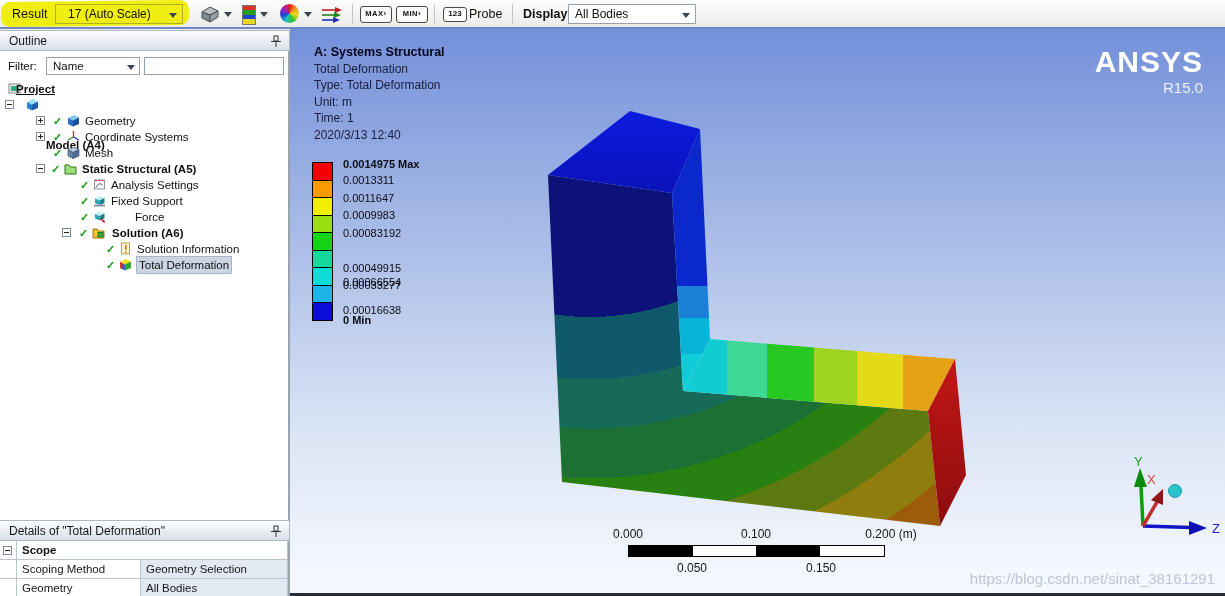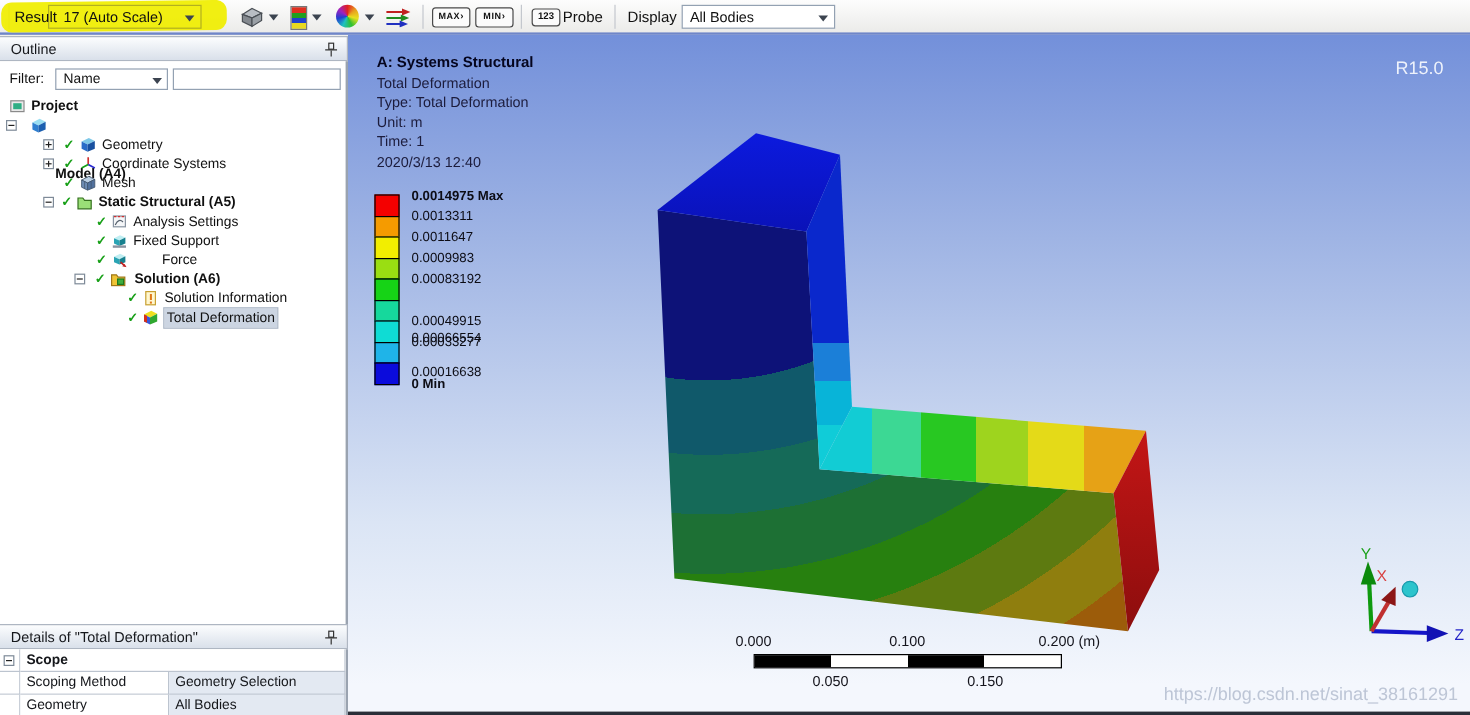--- a/index.html
+++ b/index.html
@@ -77,21 +77,21 @@
 </style>
 </head>
 <body>
 
 <div id="app">
 
   <div id="toolbar">
     <div class="grip"></div>
     <div id="hl"></div>
     <span class="tlab" style="left:12px;">Result</span>
-    <div class="combo ghost" style="left:40px;width:128px;padding-left:12px;">
+    <div class="combo ghost" style="left:55px;width:128px;padding-left:12px;">
       <span>17 (Auto Scale)</span>
       <span class="car" style="right:5px;top:8px;"></span>
     </div>
     <svg class="abs" style="left:200px;top:5px;" width="20" height="18">
       <polygon points="2,7 10,2 18,6 10,10" fill="#b9bec4" stroke="#4a4f55"></polygon>
       <polygon points="2,7 10,10 10,17 2,13" fill="#84898f" stroke="#4a4f55"></polygon>
       <polygon points="10,10 18,6 18,12 10,17" fill="#9aa0a6" stroke="#4a4f55"></polygon>
     </svg>
     <span class="car" style="left:224px;top:12px;"></span>
     <div class="stripes" style="left:242px;"></div>
@@ -106,21 +106,21 @@
       <line x1="2" y1="14" x2="15" y2="14" stroke="#2030c0" stroke-width="1.6"></line>
         <polygon points="20,14 13,11 13,17" fill="#2030c0"></polygon>
     </svg>
     <div class="sep" style="left:352px;"></div>
     <div class="tagbtn" style="left:360px;"><span>MAX</span><i>›</i></div>
     <div class="tagbtn" style="left:396px;"><span>MIN</span><i>›</i></div>
     <div class="sep" style="left:434px;"></div>
     <div id="probe-badge" style="left:443px;"><span>123</span></div>
     <span class="tlab" style="left:469px;">Probe</span>
     <div class="sep" style="left:512px;"></div>
-    <span class="tlab" style="left:523px;">Display</span>
+    <span class="tlab" style="left:523px;font-weight:bold;">Display</span>
     <div class="combo" style="left:568px;width:128px;">
       <span>All Bodies</span>
       <span class="car" style="right:5px;top:8px;"></span>
     </div>
   </div>
 
   <div class="phead" style="top:30px;">
     <span>Outline</span>
     <svg class="pin" width="11" height="13">
       <rect x="4" y="1" width="4" height="5" fill="none" stroke="#333"></rect>
@@ -137,21 +137,21 @@
     </div>
     <input class="finput" style="left: 144px; top: 6px; width: 140px;" value="">
 
     <div class="abs" style="left:0;top:30px;width:290px;">
 
       <div class="trow">
         <svg class="ticon" style="left:8px;" width="13" height="13">
             <rect x="1" y="2" width="11" height="9" fill="#e9e9e9" stroke="#8a8a8a"></rect>
             <rect x="3" y="4" width="7" height="5" fill="#2fae84"></rect>
           </svg>
-        <span class="tlabel bold" style="left:26px;">Project</span>
+        <span class="tlabel bold" style="left:16px;text-decoration:underline;">Project</span>
       </div>
 
       <div class="trow">
         <span class="exp" style="left:5px;"></span>
         <svg class="ticon" style="left:26px;" width="13" height="13">
             <polygon points="1,4 7,1 12,3.5 6,6.5" fill="#9adef2"></polygon>
             <polygon points="1,4 6,6.5 6,12.5 1,10" fill="#2f7fd0"></polygon>
             <polygon points="6,6.5 12,3.5 12,10 6,12.5" fill="#1c5fb0"></polygon>
           </svg>
         <span class="tlabel bold" style="left:46px;margin-top:40px;">Model (A4)</span>
@@ -376,20 +376,21 @@
       <div class="lgl" style="top:47px;">0.0009983</div>
       <div class="lgl" style="top:64.5px;">0.00083192</div>
       <div class="lgl" style="top:82px;margin-top:32px;">0.00066554</div>
       <div class="lgl" style="top:99.5px;">0.00049915</div>
       <div class="lgl" style="top:117px;">0.00033277</div>
       <div class="lgl" style="top:142px;">0.00016638</div>
       <div class="lgl b" style="top:152px;">0 Min</div>
     </div>
 
     <div id="logo">
+      <div class="brand">ANSYS</div>
       <div class="ver">R15.0</div>
     </div>
 
     <div class="rlab" style="left:338px;top:498px;">0.000</div>
     <div class="rlab" style="left:466px;top:498px;">0.100</div>
     <div class="rlab" style="left:601px;top:498px;">0.200 (m)</div>
     <div id="rbar"></div>
     <div class="rlab" style="left:402px;top:532px;">0.050</div>
     <div class="rlab" style="left:531px;top:532px;">0.150</div>
 

